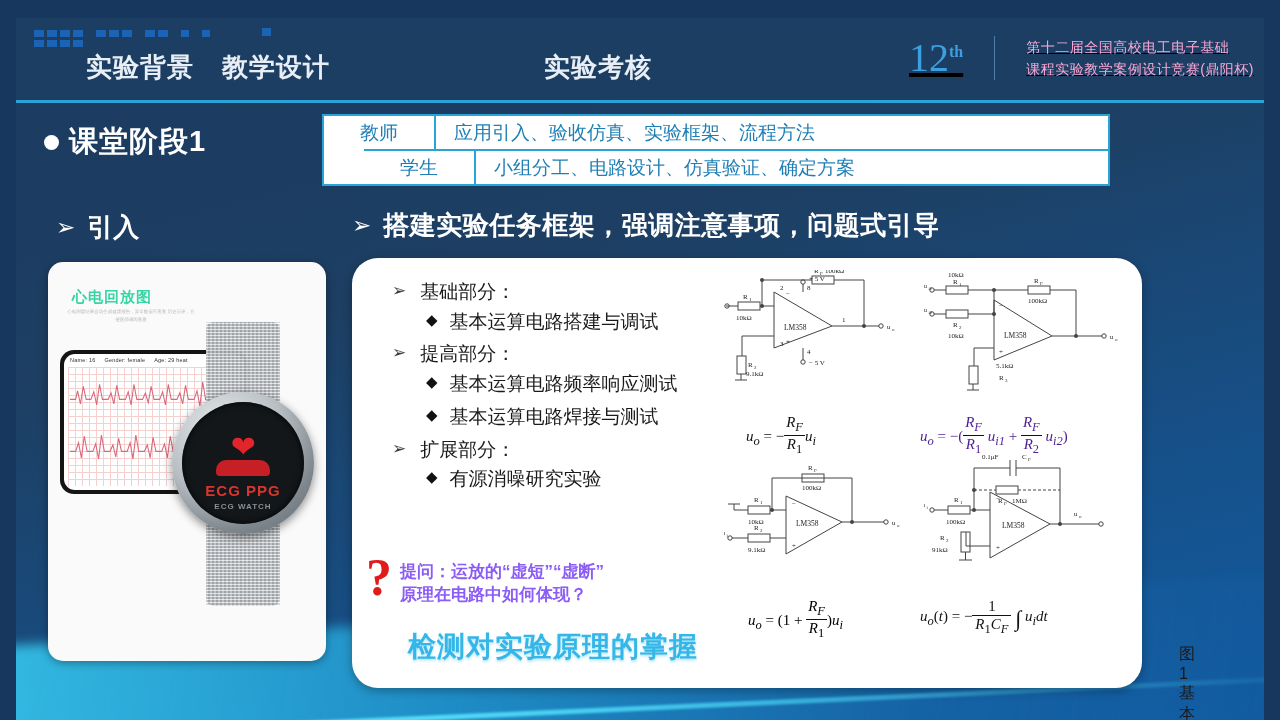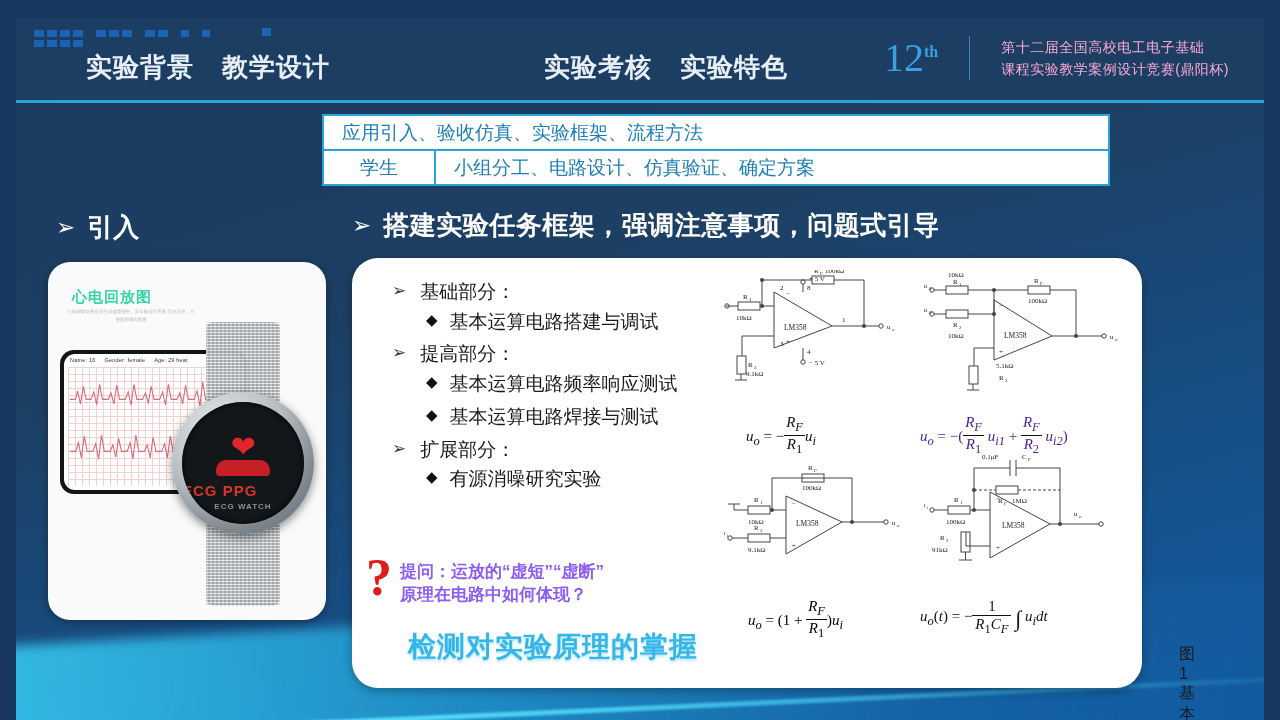--- a/index.html
+++ b/index.html
@@ -26,52 +26,52 @@
   
   .header{position:absolute;left:16px;top:18px;width:1248px;height:82px;background:#1d3e63;}
   .hdr-dots{position:absolute;left:18px;top:12px;width:200px;height:26px;}
   .hdr-dots i{position:absolute;display:block;background:#1b63b5;}
   .nav{position:absolute;left:56px;top:26px;height:46px;display:flex;align-items:center;gap:0px;text-align:right;}
   .nav-item{color:#e8eef5;font-size:26px;font-weight:bold;letter-spacing:1px;
     padding:0 14px;line-height:46px;white-space:nowrap;}
   .nav-active-wrap{position:absolute;left:368px;top:22px;width:172px;height:56px;background:#fff;
     display:flex;align-items:center;justify-content:center;}
   .nav-active-wrap span{color:#1f96d8;font-size:27px;font-weight:bold;letter-spacing:1px;}
-  .brand{position:absolute;right:35px;top:18px;display:flex;align-items:center;gap:31px;}
+  .brand{position:absolute;right:10px;top:18px;display:flex;align-items:center;gap:31px;text-decoration:underline;}
   .brand-num{color:#3d9fe0;font-size:40px;font-weight:300;line-height:1;font-family:"Liberation Serif",serif;}
   .brand-num sup{font-size:16px;font-weight:bold;}
   .brand-div{width:1px;height:44px;background:#4d7ea8;}
   .brand-lines{display:flex;flex-direction:column;gap:3px;}
   .brand-lines span{color:#f9a8d4;font-size:14px;letter-spacing:.5px;line-height:1.3;}
 
   .hdr-underline{position:absolute;left:16px;top:100px;width:1248px;height:3px;background:#2aa3d6;}
 
   
   .stage{position:absolute;left:44px;top:122px;display:flex;align-items:center;gap:10px;}
   .stage .bullet{width:15px;height:15px;border-radius:50%;background:#ffffff;}
   .stage .txt{color:#ffffff;font-size:29px;font-weight:bold;letter-spacing:1px;}
 
   
   .roletable{position:absolute;left:322px;top:114px;width:784px;border:2px solid #2aa3d6;background:#fff;}
   .roletable .row{display:flex;align-items:stretch;height:33px;}
-  .roletable .row + .row{border-top:2px solid #2aa3d6;}
+  .roletable .row + .row{border-top:2px solid #2aa3d6;margin-left:40px;}
   .roletable .c1{width:110px;display:flex;align-items:center;justify-content:center;
     color:#1f7fb5;font-size:19px;border-right:2px solid #2aa3d6;}
   .roletable .c2{flex:1;display:flex;align-items:center;padding-left:18px;color:#1f7fb5;font-size:19px;}
 
   
   .sub-left{position:absolute;left:56px;top:210px;display:flex;align-items:center;gap:12px;}
   .sub-right{position:absolute;left:352px;top:208px;display:flex;align-items:center;gap:12px;}
   .arrowhead{color:#ffffff;font-size:23px;line-height:1;}
   .sub-left .label{color:#ffffff;font-size:26px;font-weight:bold;}
   .sub-right .label{color:#ffffff;font-size:26px;font-weight:bold;letter-spacing:.5px;}
 
   
-  .photo{position:absolute;left:48px;top:262px;width:278px;height:358px;background:#fafafa;
-    border-radius:22px;overflow:hidden;box-shadow:0 2px 8px rgba(0,0,0,.35);}
+  .photo{position:absolute;left:48px;top:262px;width:278px;height:399px;background:#fafafa;
+    border-radius:15px;overflow:hidden;box-shadow:0 2px 8px rgba(0,0,0,.35);}
   .photo-title{position:absolute;left:24px;top:26px;color:#35d6a4;font-size:15px;font-weight:bold;letter-spacing:1px;}
   .photo-sub{position:absolute;left:18px;top:46px;width:130px;color:#b9b9b9;font-size:4.5px;line-height:1.7;text-align:center;}
   .phone{position:absolute;left:12px;top:88px;width:180px;height:136px;background:#141414;border-radius:14px;padding:4px;}
   .phone-inner{width:100%;height:100%;background:#fff;border-radius:11px;overflow:hidden;position:relative;}
   .phone-hdr{font-size:5.5px;color:#333;padding:3px 6px 0;letter-spacing:.2px;display:flex;gap:9px;}
   .ecg-box{position:absolute;left:4px;right:4px;top:13px;bottom:4px;
     background-image:linear-gradient(#f6cfcf 1px,transparent 1px),linear-gradient(90deg,#f6cfcf 1px,transparent 1px);
     background-size:7px 7px;}
   .ecg-svg{position:absolute;left:0;top:0;width:100%;height:100%;}
   .watch{position:absolute;left:96px;top:60px;width:196px;height:284px;}
@@ -81,21 +81,21 @@
   .strap::after{content:"";position:absolute;inset:0;
     background:repeating-linear-gradient(0deg,rgba(255,255,255,.55) 0 1px,rgba(120,125,130,.25) 1px 3px);}
   .watch-body{position:absolute;left:28px;top:70px;width:142px;height:142px;border-radius:50%;
     background:radial-gradient(circle at 35% 28%,#e9ecee 0%,#b7bdc2 45%,#7e868d 72%,#5c646b 100%);
     box-shadow:0 3px 10px rgba(0,0,0,.45);}
   .watch-bezel{position:absolute;left:10px;top:10px;right:10px;bottom:10px;border-radius:50%;
     background:#13171a;box-shadow:inset 0 0 6px rgba(0,0,0,.9);overflow:hidden;}
   .heart{position:absolute;left:50%;top:30px;transform:translateX(-50%);color:#e2252b;font-size:30px;line-height:1;}
   .hand{position:absolute;left:50%;top:58px;transform:translateX(-50%);width:54px;height:16px;
     background:#c62026;border-radius:10px 10px 4px 4px;}
-  .ecgppg{position:absolute;left:0;right:0;top:80px;text-align:left;color:#d9352f;
+  .ecgppg{position:absolute;left:0;right:0;top:80px;text-align:center;color:#d9352f;
     font-size:15px;font-weight:bold;letter-spacing:1px;}
   .ecgwatch{position:absolute;left:0;right:0;top:100px;text-align:center;color:#8a8f93;
     font-size:8px;font-weight:bold;letter-spacing:1px;}
   .tickring{position:absolute;inset:4px;border-radius:50%;
     background:repeating-conic-gradient(#9aa1a7 0deg 1.1deg,transparent 1.1deg 6deg);
     -webkit-mask:radial-gradient(circle,transparent 60px,#000 61px);
             mask:radial-gradient(circle,transparent 60px,#000 61px);opacity:.85;}
 
   
   .panel{position:absolute;left:352px;top:258px;width:790px;height:430px;background:#ffffff;
@@ -151,38 +151,42 @@
       <i style="left:26px;top:10px;width:10px;height:7px;"></i>
       <i style="left:39px;top:10px;width:10px;height:7px;"></i>
       <i style="left:228px;top:-2px;width:9px;height:8px;"></i>
     </div>
 
     <div class="nav">
       <div class="nav-item">实验背景</div>
       <div class="nav-item">教学设计</div>
       <div style="width:186px"></div>
       <div class="nav-item">实验考核</div>
-      <div class="nav-item">实验特色</div>
     </div>
 
 
     <div class="brand">
       <div class="brand-num"><span>12</span><sup>th</sup></div>
       <div class="brand-div"></div>
       <div class="brand-lines">
         <span>第十二届全国高校电工电子基础</span>
         <span>课程实验教学案例设计竞赛(鼎阳杯)</span>
       </div>
     </div>
   </div>
   <div class="hdr-underline"></div>
 
+  <div class="stage">
+    <span class="bullet"></span>
+    <span class="txt">课堂阶段1</span>
+  </div>
 
   <div class="roletable">
     <div class="row">
+      <div class="c1">教师</div>
       <div class="c2">应用引入、验收仿真、实验框架、流程方法</div>
     </div>
     <div class="row">
       <div class="c1">学生</div>
       <div class="c2">小组分工、电路设计、仿真验证、确定方案</div>
     </div>
   </div>
 
   <div class="sub-left">
     <span class="arrowhead">➢</span>

